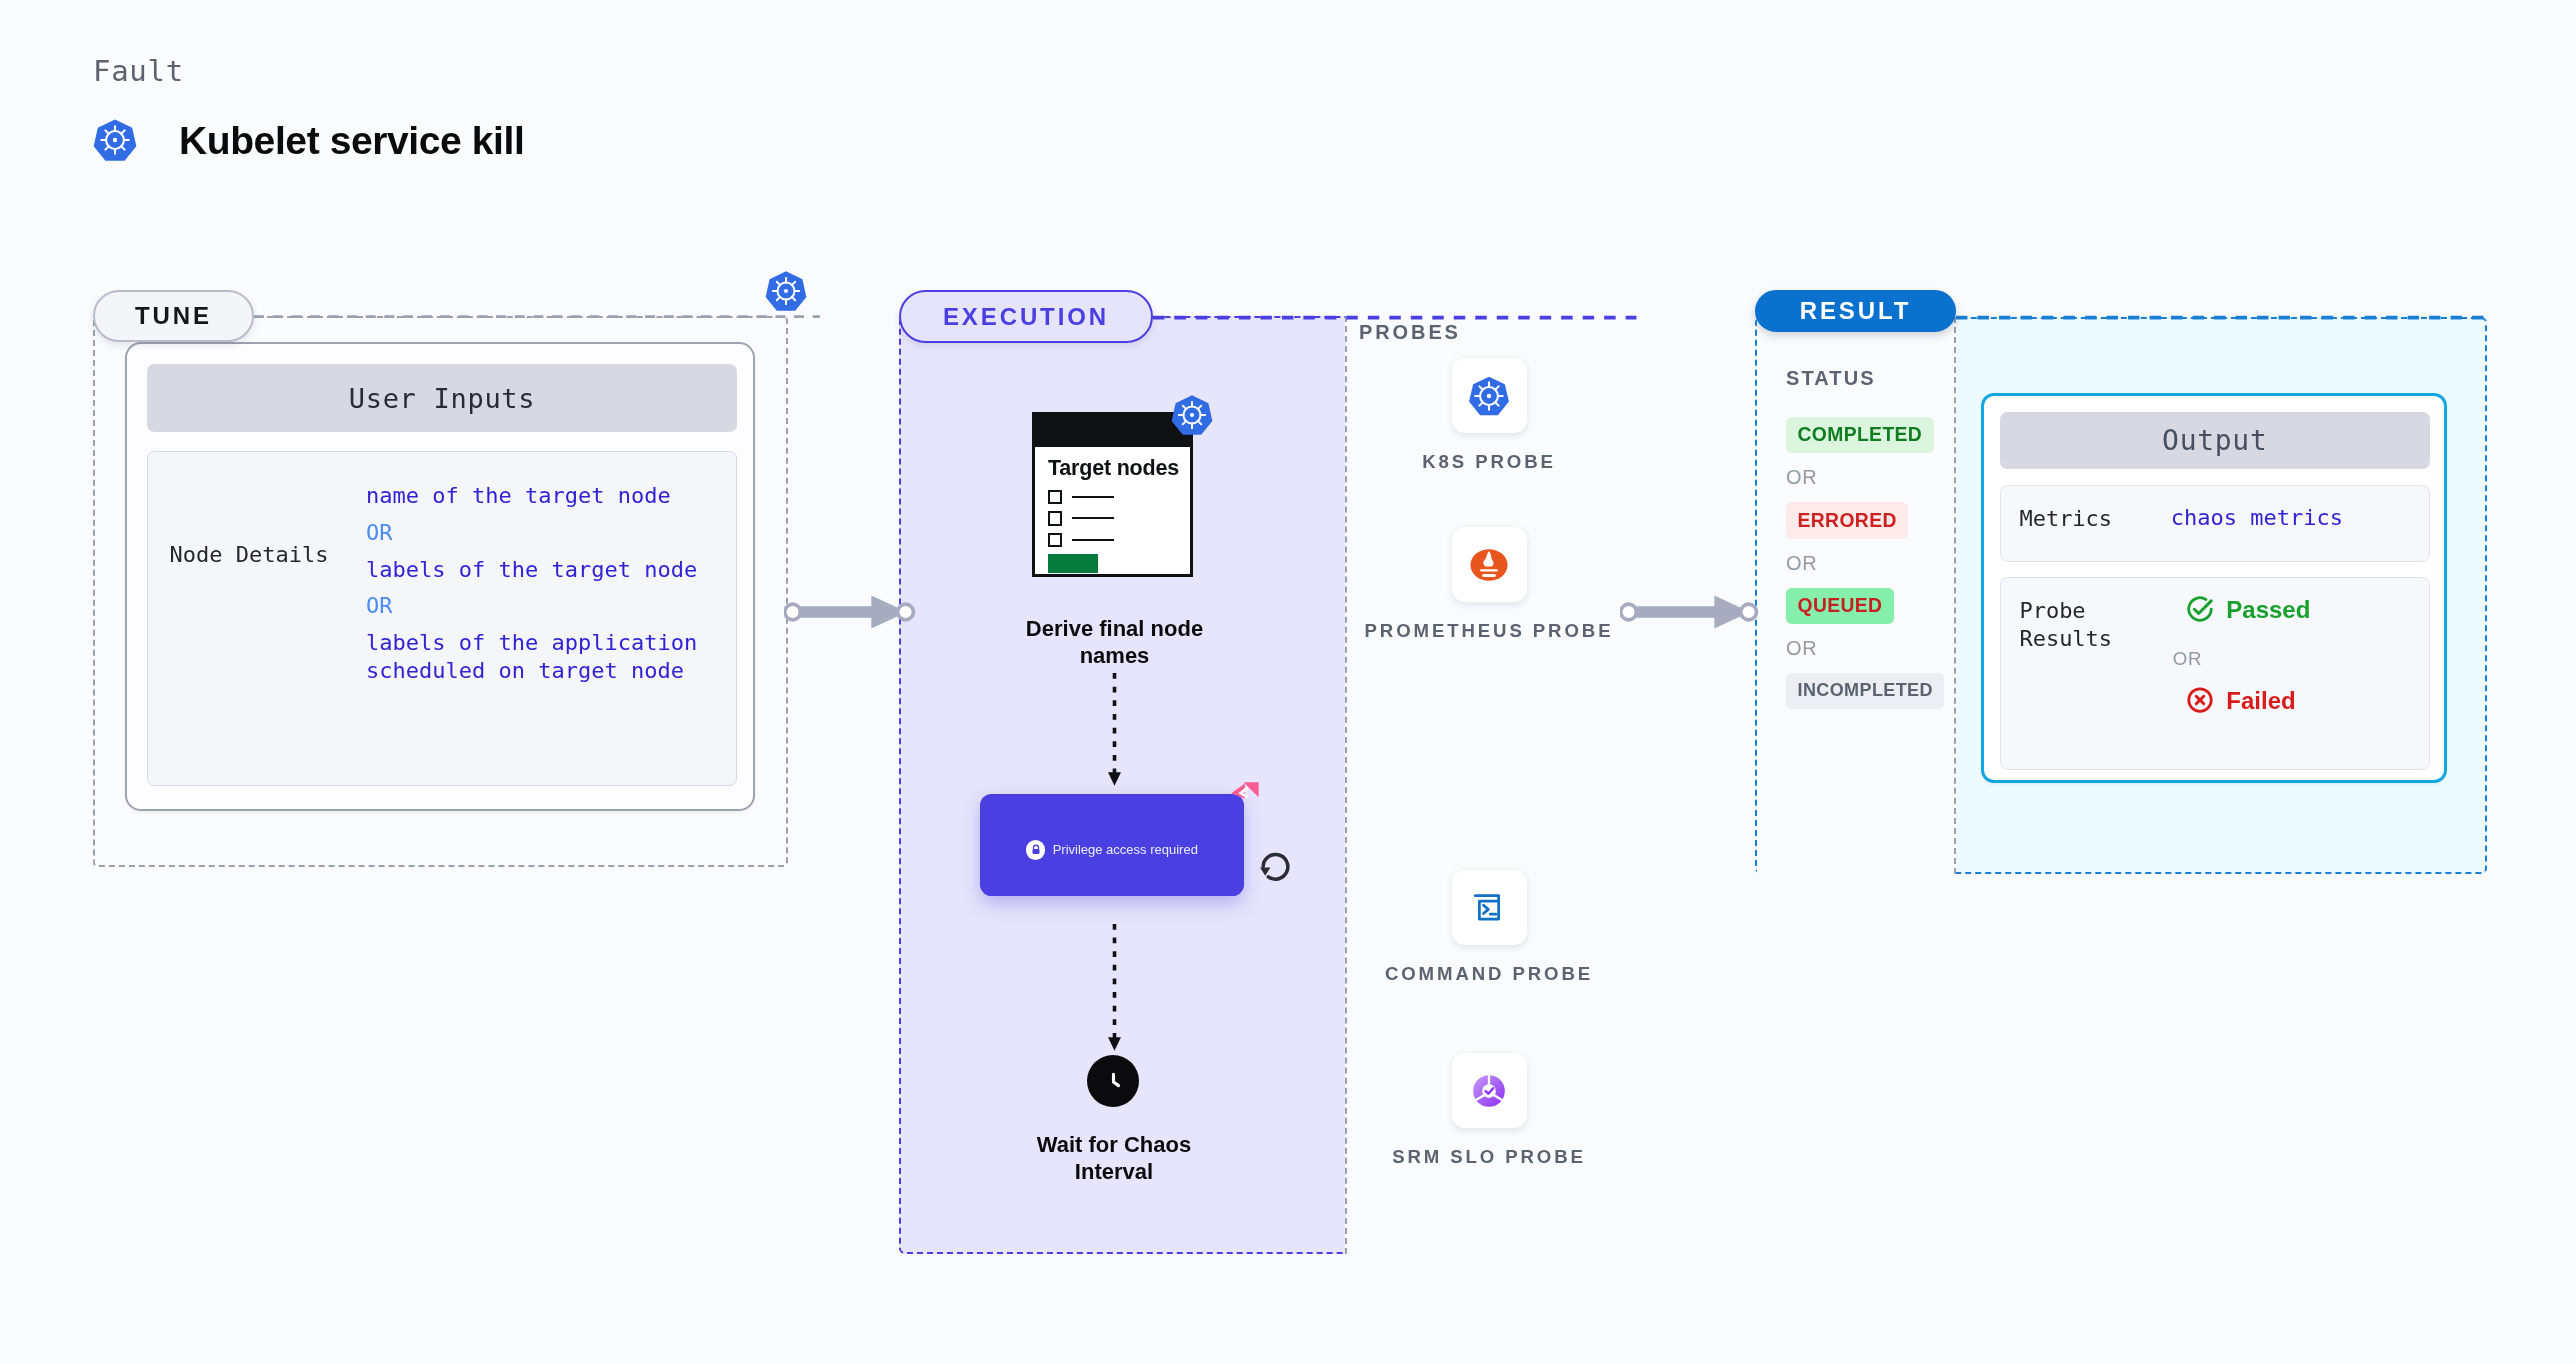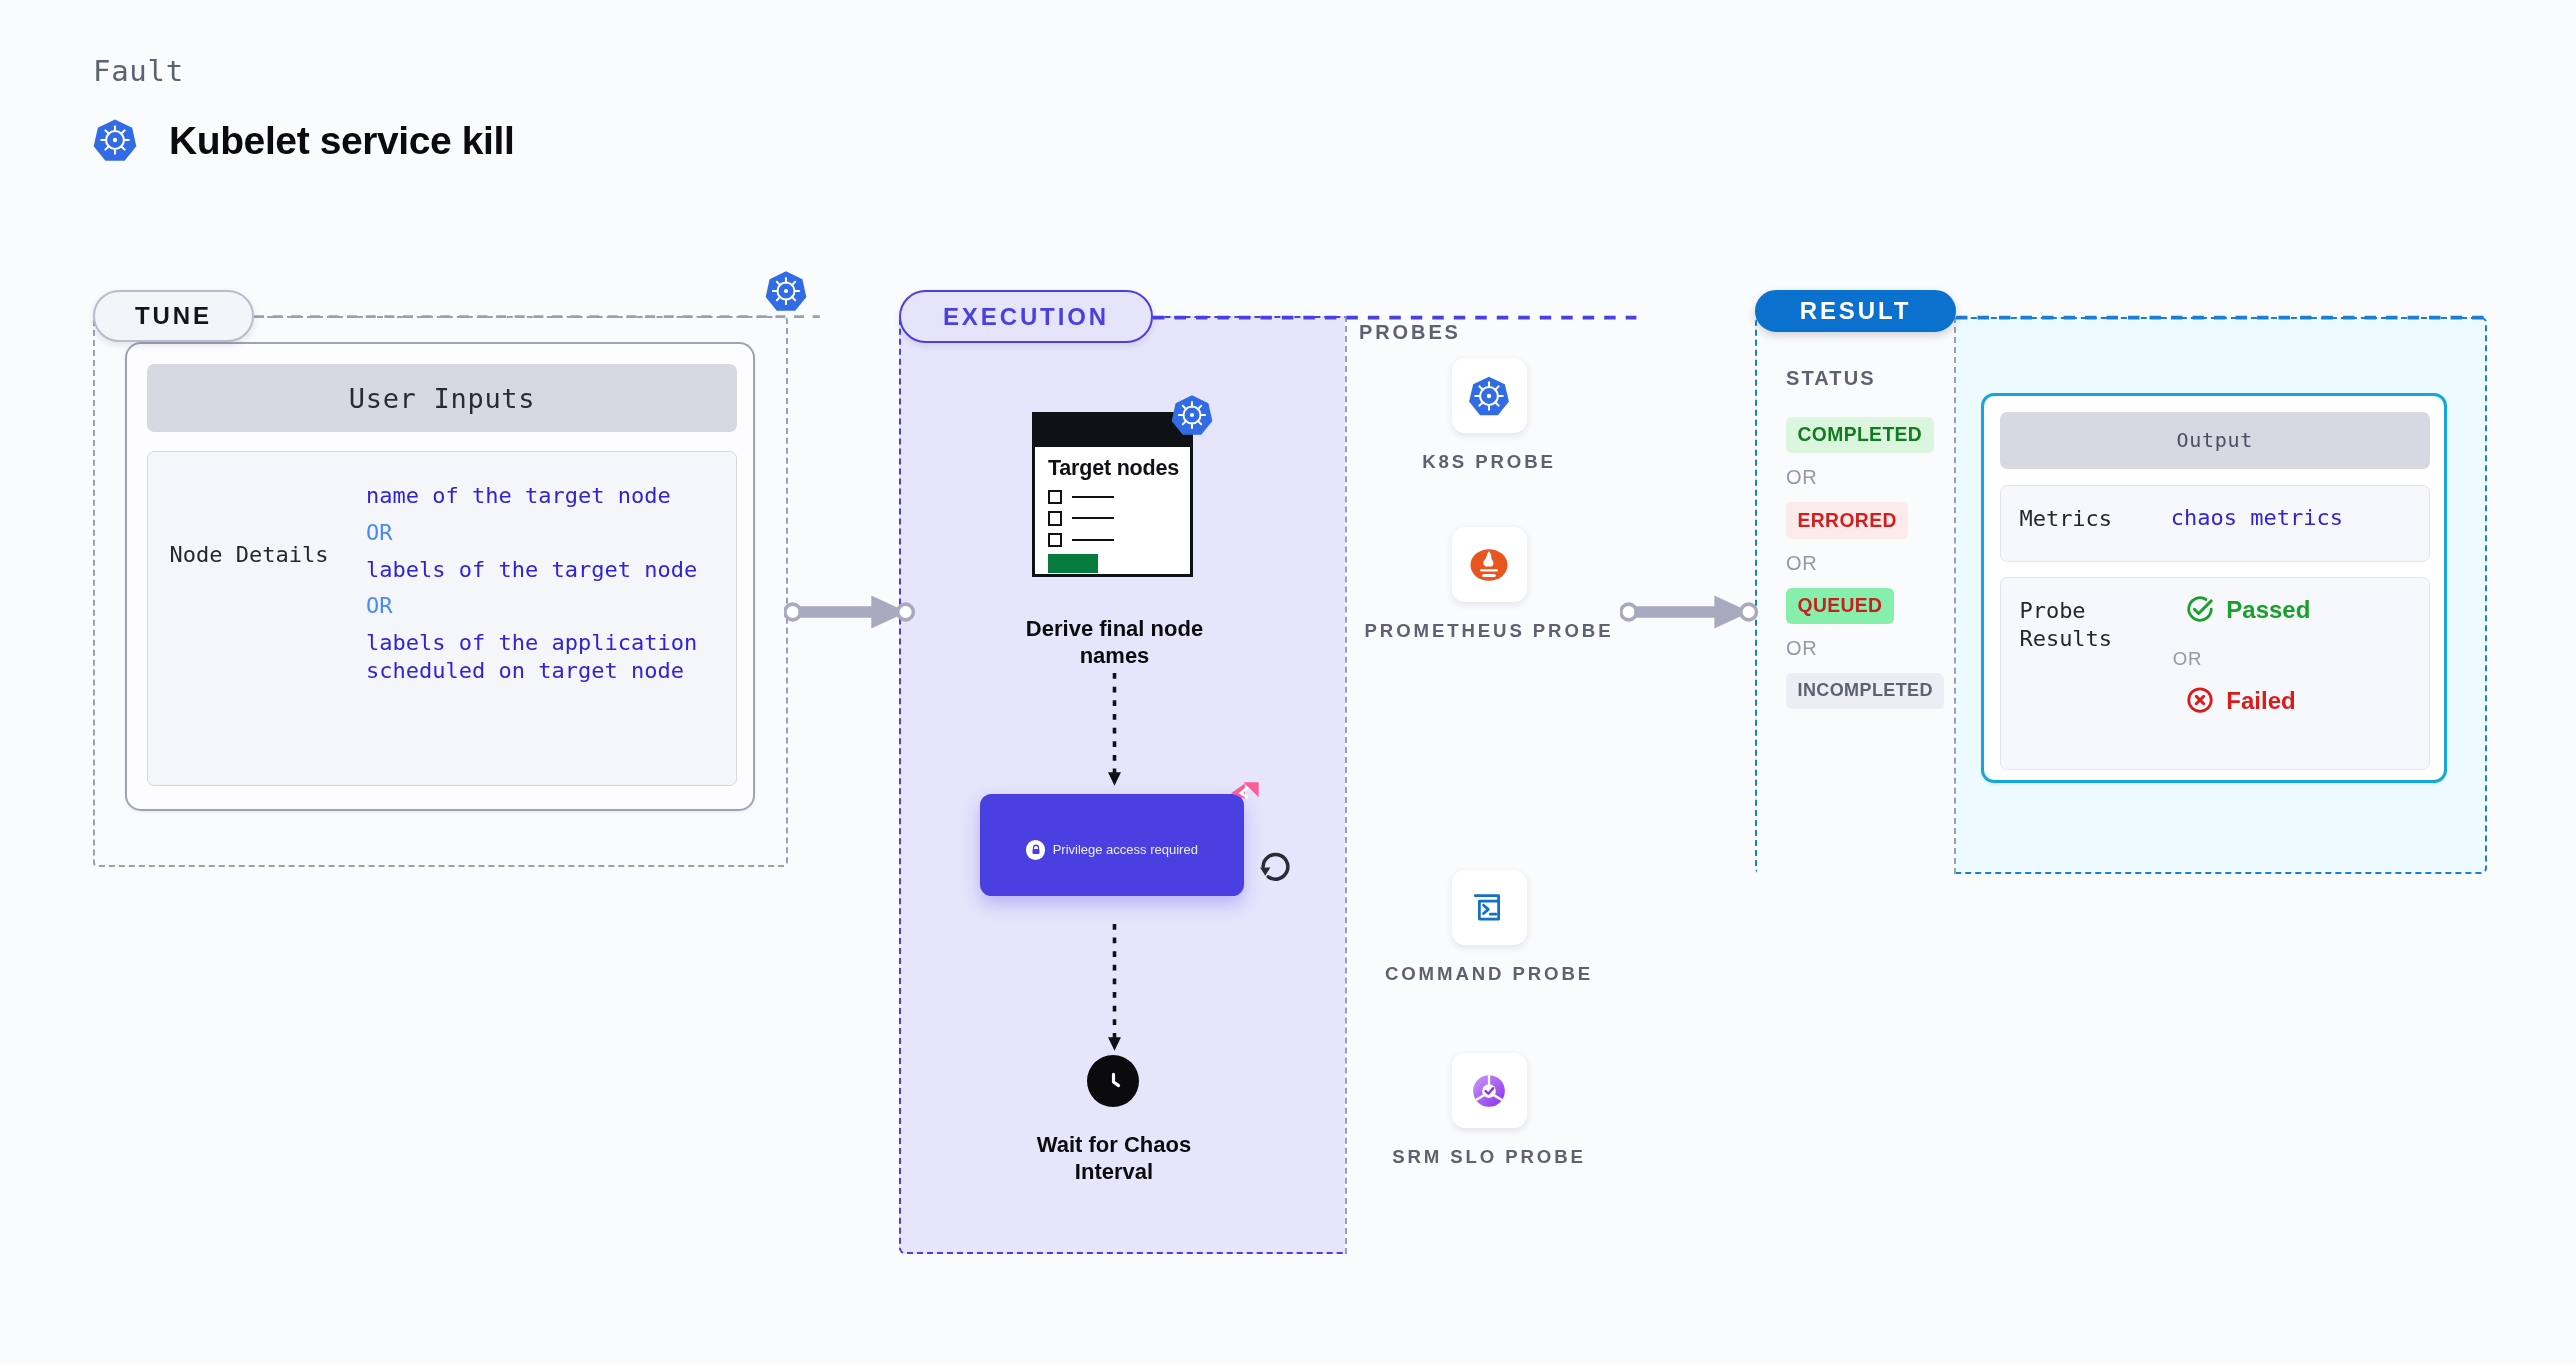--- a/index.html
+++ b/index.html
@@ -12,21 +12,21 @@
   .page { position: relative; width: 2576px; height: 1365px; }
 
   
   .fault-label {
     position: absolute; left: 93px; top: 54px;
     font-family: "DejaVu Sans Mono", monospace;
     font-size: 29px; color: #5c6270; letter-spacing: 0.7px;
   }
   .title-row {
     position: absolute; left: 93px; top: 118px;
-    display: flex; align-items: center; gap: 32px;
+    display: flex; align-items: center; gap: 42px;
   }
   .title-text {
     font-size: 39px; font-weight: bold; color: #0b0b0d;
     letter-spacing: -0.4px;
   }
 
   
   .panel { position: absolute; }
   .panel-badge {
     position: absolute; z-index: 6;
@@ -186,21 +186,21 @@
     display: inline-block; margin-left: 29px; padding: 7.2px 11.5px;
     border-radius: 5.7px; font-size: 19.3px; font-weight: bold; letter-spacing: 0.4px;
   }
   .status-or {
     margin: 13px 0 13px 29px; font-size: 20px; color: #9499a6; letter-spacing: 0.7px;
   }
 
   #output-card { left: 1981px; top: 393px; width: 466px; height: 390px;
     border: 3.6px solid #13a7e0; border-radius: 13px; background: #ffffff; }
   #output-card .card-head {
-    left: 15.8px; top: 15.8px; width: 430px; height: 57px; font-size: 20px; color: #4b4e62;
+    left: 15.8px; top: 15.8px; width: 430px; height: 57px; font-size: 28px; color: #4b4e62;
   }
   .out-row {
     position: absolute; left: 15.8px; width: 430px;
     background: #f7f8fc; border: 1.4px solid #e2e4ec; border-radius: 7.2px;
   }
   #out-metrics { top: 89px; height: 77px; }
   #out-probes  { top: 181px; height: 193px; }
   .out-key {
     position: absolute; left: 18.6px; top: 18.6px;
     font-family: "DejaVu Sans Mono", monospace; font-size: 22px;

